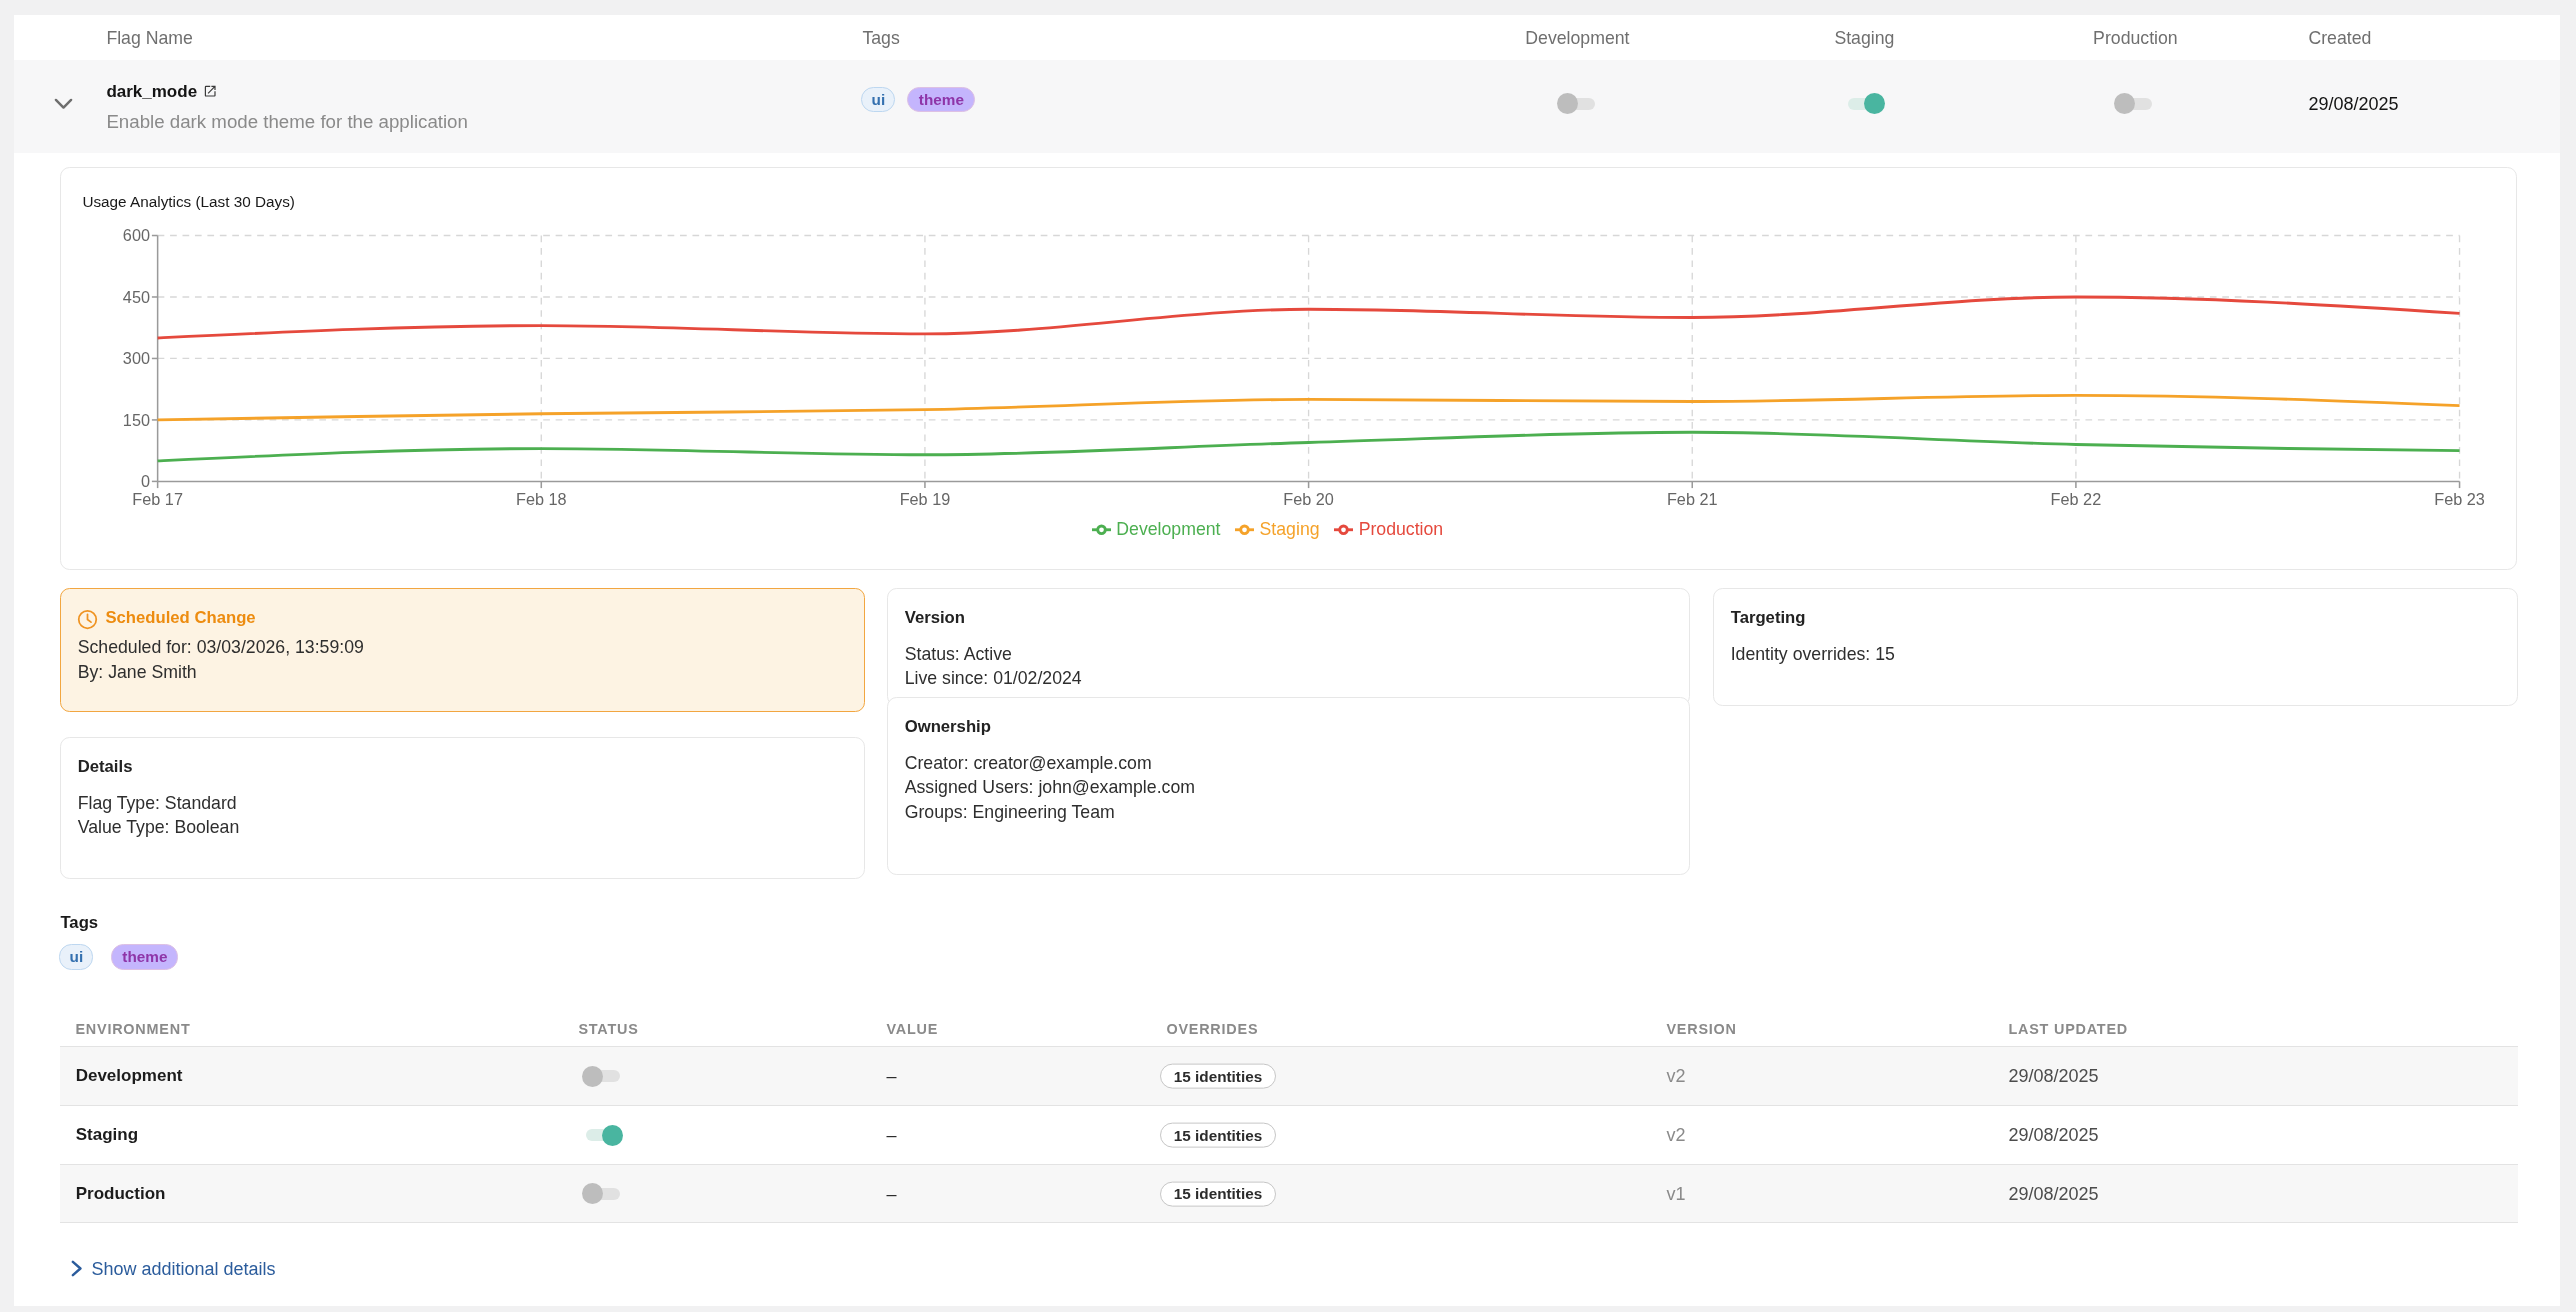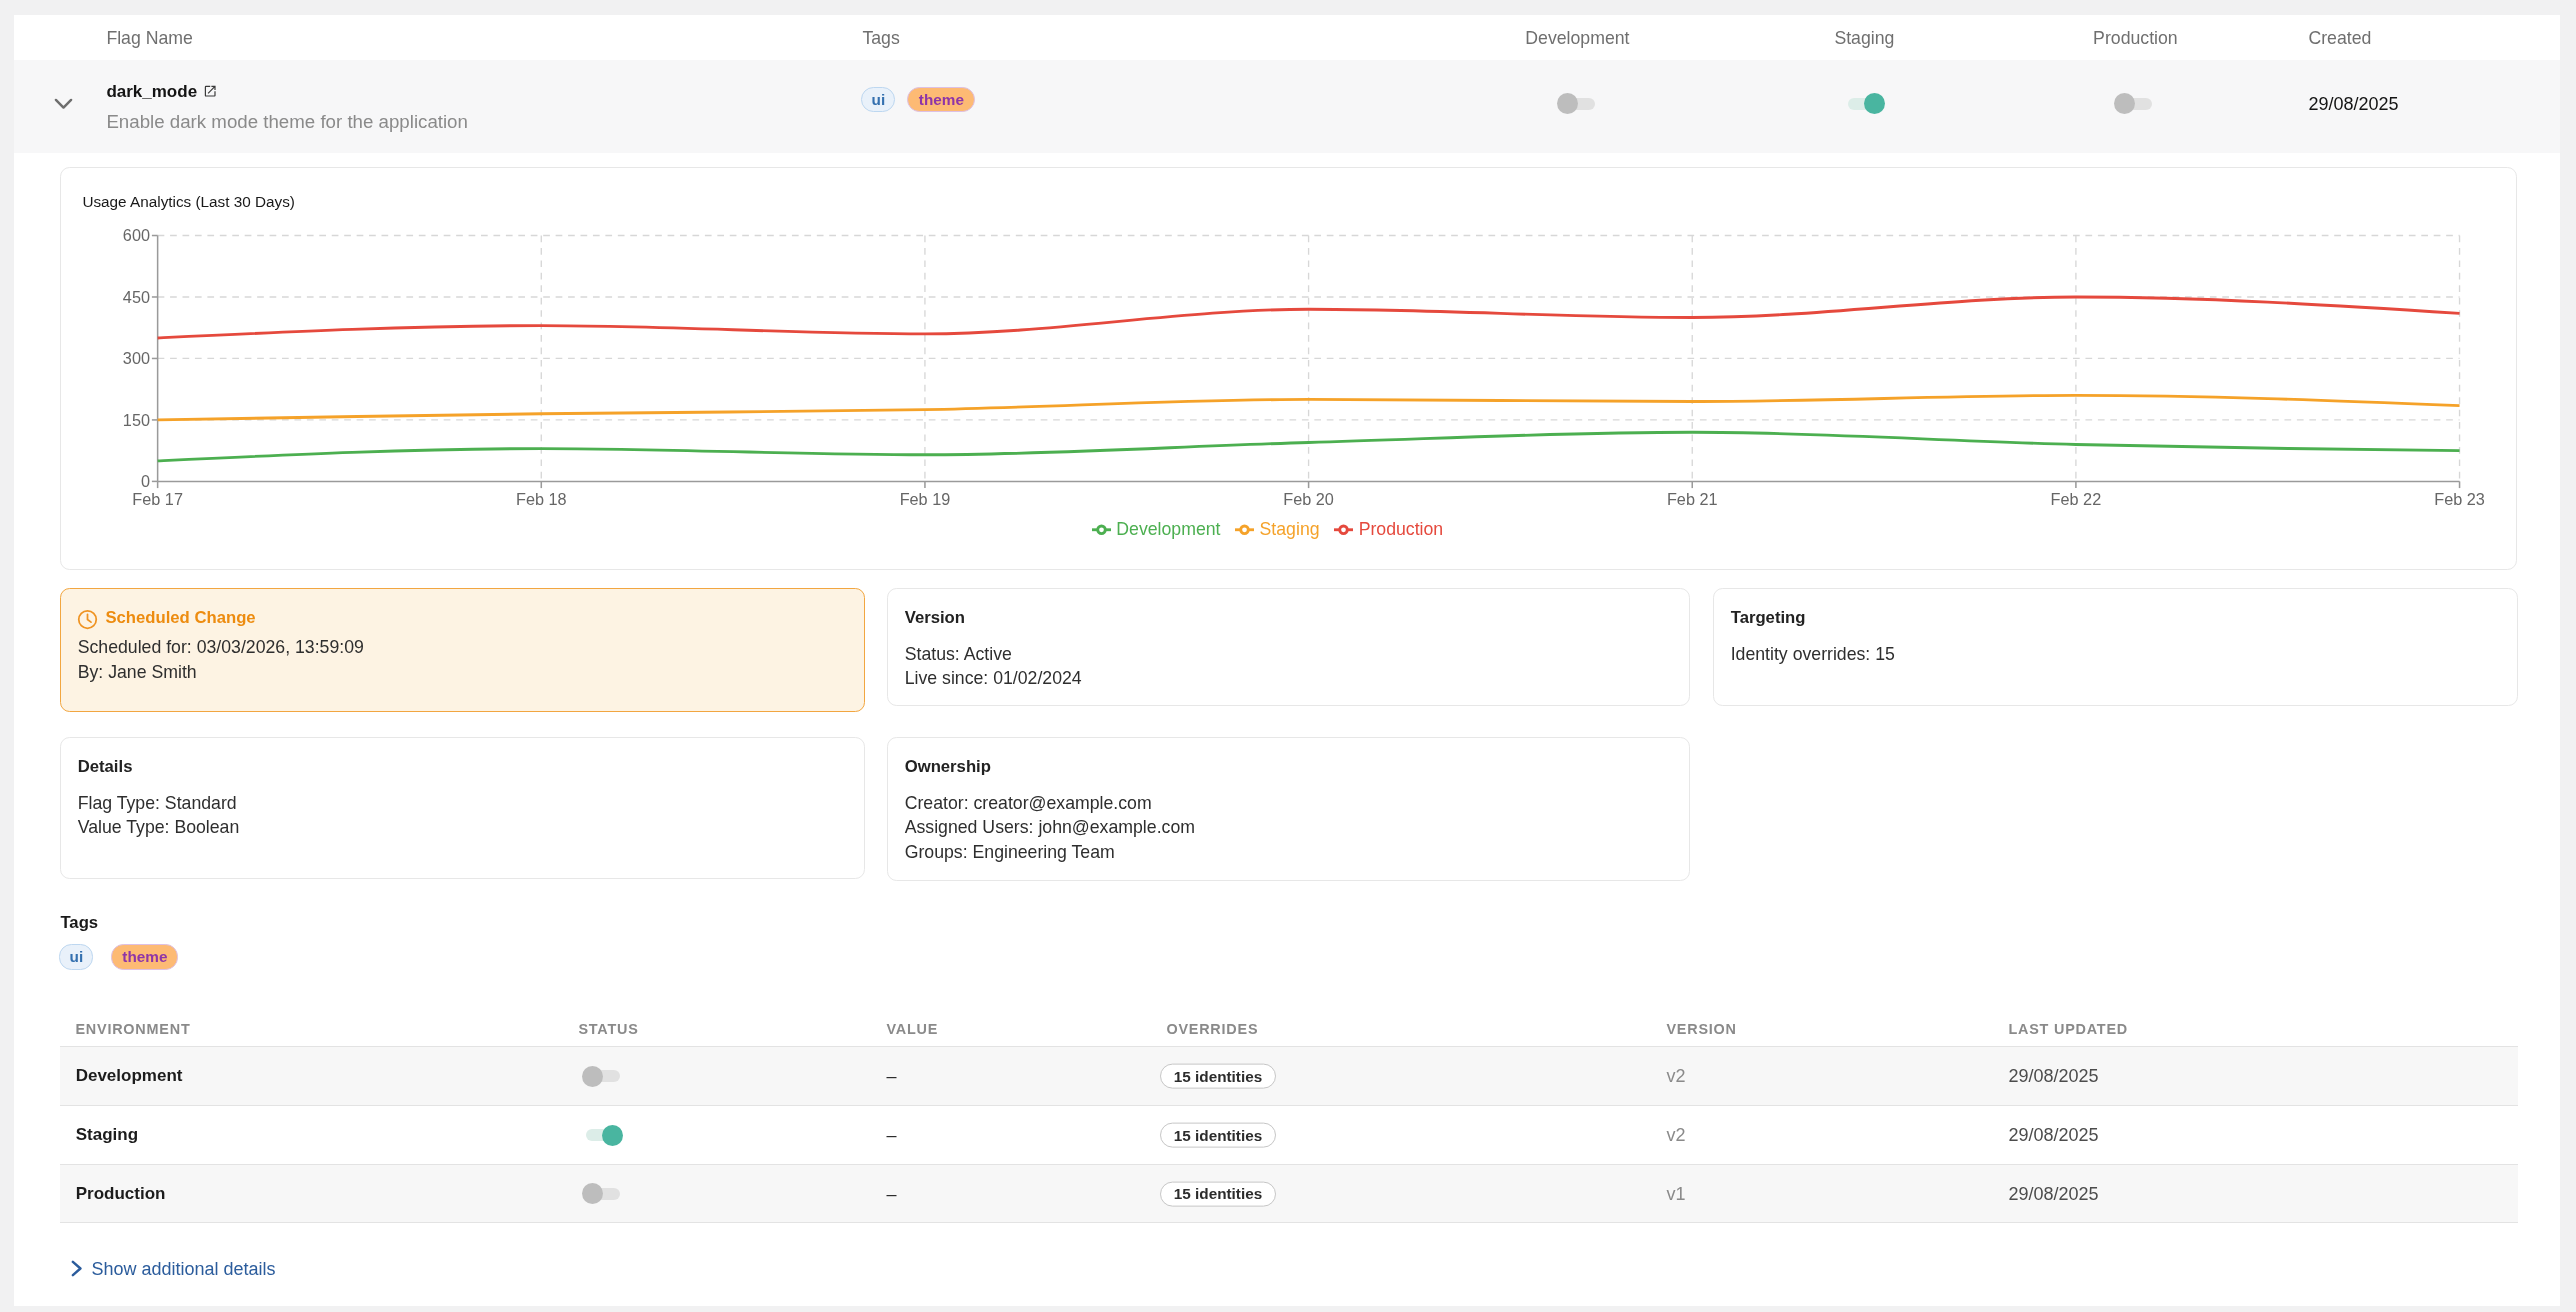--- a/index.html
+++ b/index.html
@@ -3,21 +3,21 @@
 <meta charset="utf-8">
 <style>
 *{margin:0;padding:0;box-sizing:border-box}
 html,body{width:2576px;height:1313px;background:#f1f1f2;font-family:"Liberation Sans",sans-serif;}
 .app{position:absolute;left:14.4px;top:15.3px;width:2546px;height:1291px;background:#fff;overflow:hidden}
 .abs{position:absolute}
 .hlabel{color:#6f6f6f;font-size:17.7px;white-space:nowrap}
 .flagrow{position:absolute;left:0;top:45px;width:2546px;height:93px;background:#f7f7f8}
 .pill{position:absolute;display:flex;align-items:center;justify-content:center;border-radius:12.4px;font-size:15.3px;font-weight:600;white-space:nowrap}
 .pill.ui{background:#e9f1fa;border:1px solid #bdd7f0;color:#3470af}
-.pill.theme{background:#fdba74;border:1px solid #ddc0e4;color:#8e35a8}
+.pill.theme{background:#c4b5fd;border:1px solid #ddc0e4;color:#8e35a8}
 .sw{position:absolute;width:37px;height:21px}
 .sw .tr{position:absolute;left:4.8px;top:4.3px;width:33px;height:12.4px;border-radius:6.7px;background:#e1e1e1}
 .sw .th{position:absolute;top:0;left:0;width:21px;height:21px;border-radius:50%;background:#bdbdbd}
 .sw.on .tr{left:0;background:#dcede8}
 .sw.on .th{left:auto;right:0;background:#49b5a0}
 .card{position:absolute;background:#fff;border:1px solid #e7e7e7;border-radius:9.6px}
 .card h4{font-size:16.7px;font-weight:bold;color:#222;margin:19px 0 13.4px 16.3px}
 .card .ln{font-size:17.7px;line-height:24.4px;color:#2e2e2e;margin:0 0 0 16.3px;white-space:nowrap}
 .sched{background:#fdf3e3;border:1.9px solid #f2a640}
 .sched .tt{position:absolute;left:44px;top:19px;font-size:16.7px;font-weight:bold;color:#ed8c10;white-space:nowrap}
@@ -143,21 +143,21 @@
   <div class="card" style="left:1699px;top:573px;width:805px;height:118px">
     <h4>Targeting</h4>
     <div class="ln">Identity overrides: 15</div>
   </div>
 
   <div class="card" style="left:46px;top:722px;width:805px;height:142px">
     <h4>Details</h4>
     <div class="ln">Flag Type: Standard</div>
     <div class="ln">Value Type: Boolean</div>
   </div>
-  <div class="card" style="left:873px;top:722px;width:803px;height:144px">
+  <div class="card" style="left:873px;top:682px;width:803px;height:178px">
     <h4>Ownership</h4>
     <div class="ln">Creator: creator@example.com</div>
     <div class="ln">Assigned Users: john@example.com</div>
     <div class="ln">Groups: Engineering Team</div>
   </div>
 
   <div class="abs" style="left:46px;top:898px;font-size:16.7px;font-weight:bold;color:#191919">Tags</div>
   <div class="pill ui" style="left:45px;top:929px;width:34px;height:26px">ui</div>
   <div class="pill theme" style="left:97px;top:929px;width:67px;height:26px">theme</div>
 

